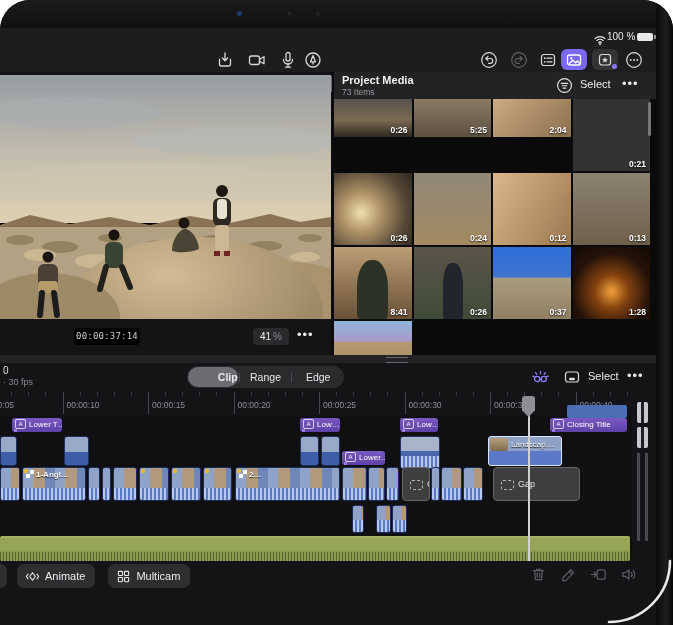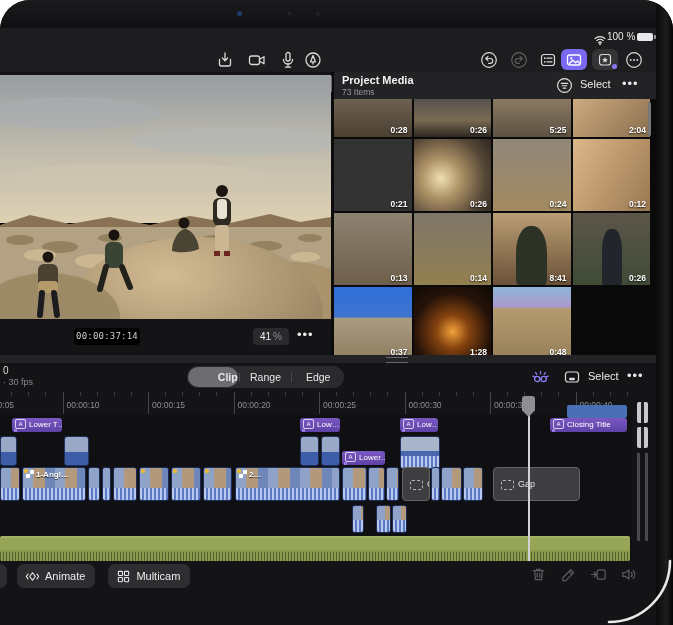--- a/index.html
+++ b/index.html
@@ -301,23 +301,20 @@
     <span id="media-count">73 Items</span>
     <span id="media-filter">
       <svg viewBox="0 0 18 18" fill="none" stroke="currentColor" stroke-width="1.2" stroke-linecap="round">
           <circle cx="9" cy="9" r="7.3"></circle>
           <path d="M5.6 6.8h6.8M6.6 9.3h4.8M7.6 11.8h2.8"></path>
         </svg>
     </span>
     <span id="media-select">Select</span>
     <span class="dots" id="media-dots"></span>
     <div id="media-grid">
-        <div class="thumb sc-rocks-dusk partial">
-          <span class="dur">0:28</span>
-        </div>
         <div class="thumb sc-dusk-figures partial">
           <span class="dur">0:26</span>
         </div>
         <div class="thumb sc-canyon-pan partial">
           <span class="dur">5:25</span>
         </div>
         <div class="thumb sc-rock-closeup partial">
           <span class="dur">2:04</span>
         </div>
         <div class="thumb sc-rocky-valley">
@@ -327,23 +324,20 @@
           <span class="dur">0:26</span>
         </div>
         <div class="thumb sc-hillside">
           <span class="dur">0:24</span>
         </div>
         <div class="thumb sc-rock-face">
           <span class="dur">0:12</span>
         </div>
         <div class="thumb sc-boulders">
           <span class="dur">0:13</span>
-        </div>
-        <div class="thumb sc-rocky-hill">
-          <span class="dur">0:14</span>
         </div>
         <div class="thumb sc-woman-talking">
           <span class="dur">8:41</span>
         </div>
         <div class="thumb sc-backpacker">
           <span class="dur">0:26</span>
         </div>
         <div class="thumb sc-sky-boulders">
           <span class="dur">0:37</span>
         </div>
@@ -445,20 +439,24 @@
         <div class="tclip" style="left: 12px; width: 50px;"><span class="abadge">A</span><span>Lower T…</span></div>
         <div class="tclip" style="left: 300px; width: 40px;"><span class="abadge">A</span><span>Low…</span></div>
         <div class="tclip" style="left: 400px; width: 38px;"><span class="abadge">A</span><span>Low…</span></div>
         <div class="tclip" style="left: 550px; width: 77px;"><span class="abadge">A</span><span>Closing Title</span></div>
         <div class="tclip subt" style="left: 342px; width: 43px;"><span class="abadge">A</span><span>Lower…</span></div>
         <div class="cclip" style="left: 0px; width: 17px;"></div>
         <div class="cclip" style="left: 64px; width: 25px;"></div>
         <div class="cclip" style="left: 300px; width: 19px;"></div>
         <div class="cclip" style="left: 321px; width: 19px;"></div>
         <div class="cclip wav" style="left: 400px; width: 40px;"></div>
+        <div class="cclip sel" style="left: 488px; width: 74px;">
+          <span class="mini"></span>
+          <span class="clabel">Landscap…</span>
+        </div>
         <div class="sclip" style="left: 0px; width: 20px;">
           <div class="strip"></div>
           <div class="wavf"></div>
         </div>
         <div class="sclip" style="left: 22px; width: 64px;">
           <div class="strip"></div>
           <div class="wavf"></div>
           <span class="marker"></span>
           <span class="slabel"><span class="mcbadge"></span>1-Angl…</span>
         </div>

